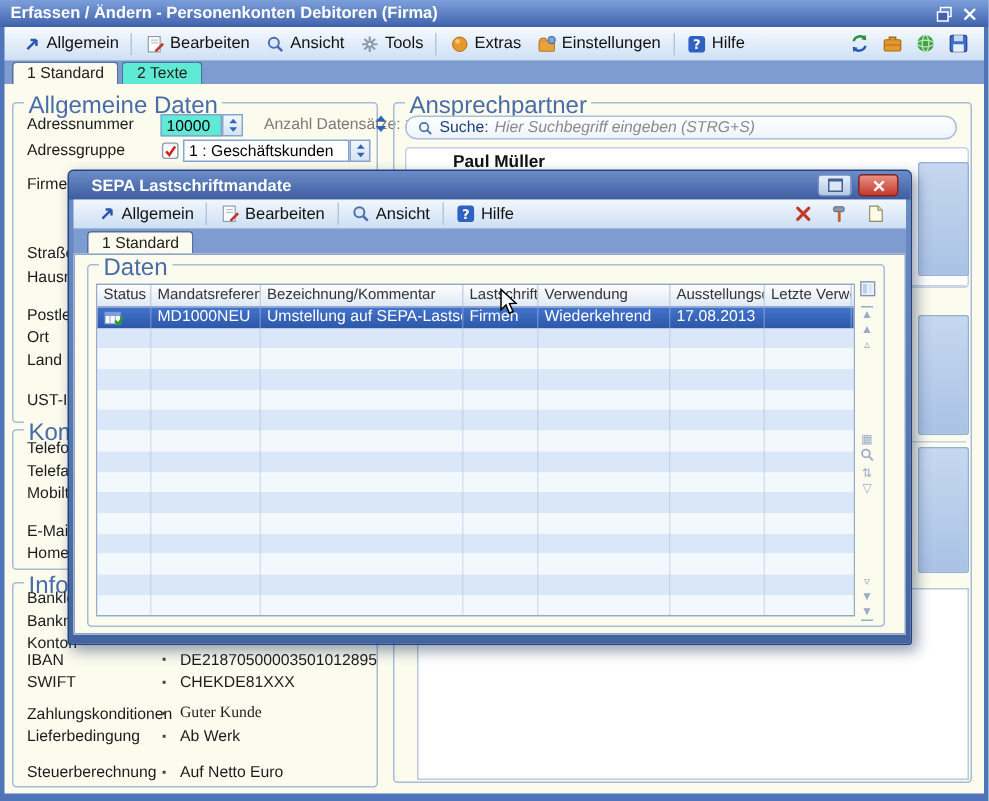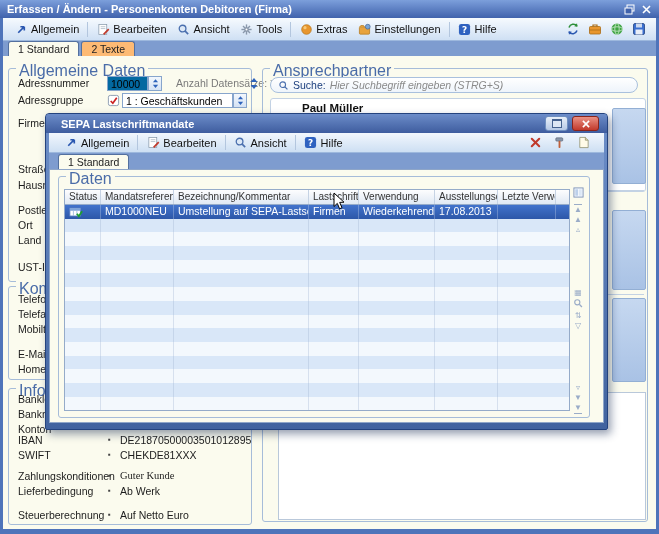--- a/index.html
+++ b/index.html
@@ -17,34 +17,34 @@
     background:linear-gradient(#f6fafe,#cfe0f4);border-bottom:1px solid #9db8dd;
     padding-left:6px;box-sizing:border-box;font-size:11px;color:#111;}
   .menu-item{display:flex;align-items:center;gap:3px;padding:2px 5px;border-radius:2px;cursor:default;white-space:nowrap;}
   .msep{width:1px;height:15px;background:#b3c6de;margin:0 3px;}
   .tb-right{margin-left:auto;display:flex;gap:8px;margin-right:10px;align-items:center;}
   .icon{display:inline-flex;width:14px;height:14px;align-items:center;justify-content:center;}
   .icon svg{display:block;}
   .tabstrip{left:3px;right:3px;top:41px;height:15px;background:#7e9ccf;display:flex;
     align-items:flex-end;padding-left:5px;gap:2px;}
   .tab{font-size:10.5px;padding:1px 9px 1px;border:1px solid #53709f;border-bottom:none;
-    border-radius:3px 3px 0 0;background:#fdba74;color:#222;white-space:nowrap;}
+    border-radius:3px 3px 0 0;background:#5eead4;color:#222;white-space:nowrap;}
   .tab.active{background:#fbfbee;}
   .content{left:3px;right:3px;top:56px;bottom:5px;background:#fbfbee;}
   
   .group{position:absolute;border:1px solid #a6bcd9;border-radius:3px;}
   .gtitle{position:absolute;top:-7px;left:7px;background:#fbfbee;padding:0 3px;
     font-size:16px;color:#4a6ca8;white-space:nowrap;}
   .lbl{position:absolute;font-size:10.5px;color:#1c1c1c;white-space:nowrap;}
   .lbl.gray{color:#7a7a7a;}
   .val{position:absolute;font-size:10.5px;color:#1c1c1c;white-space:nowrap;}
   .bullet{position:absolute;font-size:8px;color:#444;}
   .field{position:absolute;background:#fff;border:1px solid #87a5cc;font-size:10.5px;
     display:flex;align-items:center;padding:0 3px;box-sizing:border-box;}
-  .field.sel{background:#0369a1;}
+  .field.sel{background:#5eead4;}
   .spinbtn{position:absolute;background:linear-gradient(#f2f7fd,#d4e2f4);border:1px solid #87a5cc;
     display:flex;align-items:center;justify-content:center;box-sizing:border-box;}
   
   .search{position:absolute;background:linear-gradient(#ffffff,#eef4fb);border:1px solid #a9c0dd;
     border-radius:8px;display:flex;align-items:center;font-size:10.5px;padding:0 7px;gap:4px;box-sizing:border-box;}
   .search .sl{font-weight:normal;color:#1a3d7c;}
   .search .ph{font-style:italic;color:#8a8a8a;}
   .card-name{position:absolute;font-size:11.5px;font-weight:bold;color:#111;}
   .photo{position:absolute;background:linear-gradient(#c6d8f0,#a9c2e5);border:1px solid #93afd4;border-radius:2px;}
   .cardsep{position:absolute;height:1px;background:#c3d2e4;}
@@ -71,21 +71,21 @@
   .dlg-tab{position:absolute;left:9px;top:1px;}
   .dlg-panel{position:absolute;left:0;right:0;top:16px;bottom:0;background:#fbfbee;border:1px solid #8fa6c8;box-sizing:border-box;}
   .grp-daten{left:8px;top:6px;width:530px;height:240px;}
   
   .tbl{position:absolute;left:5px;top:12px;width:504px;border:1px solid #95abc9;box-sizing:content-box;background:#fff;}
   .trow{display:flex;height:13.7px;}
   .trow.head{height:14px;background:linear-gradient(#fdfdfe,#e0e9f4);border-bottom:1px solid #95abc9;}
   .trow.head .cell{color:#333;font-size:10px;border-right:1px solid #c6d3e4;}
   .cell{box-sizing:border-box;padding:0 0 0 4px;font-size:10.5px;line-height:13.5px;
     white-space:nowrap;overflow:hidden;border-right:1px solid rgba(160,180,210,.35);}
-  .c0{width:36px}.c1{width:73px}.c2{width:135px}.c3{width:50px}.c4{width:76px}.c5{width:63px}.c6{width:58px;border-right:none;}
+  .c0{width:36px}.c1{width:73px}.c2{width:135px}.c3{width:50px}.c4{width:88px}.c5{width:63px}.c6{width:58px;border-right:none;}
   .trow.sel{background:linear-gradient(#4273cc,#2d57a8);color:#fff;}
   .trow.sel .cell{border-right:1px solid rgba(255,255,255,.25);}
   .trow.alt{background:#d9e7f8;}
   .trow.plain{background:#f3f8fd;}
   
   .navstrip{position:absolute;left:512px;top:10px;width:14px;bottom:3px;display:flex;flex-direction:column;
     align-items:center;color:#9aacc8;font-size:8px;line-height:1.25;}
   .navstrip .sp{flex:1;}
   .nsi{cursor:default;}
   .nsi.topline{border-top:1px solid #9aacc8;}

